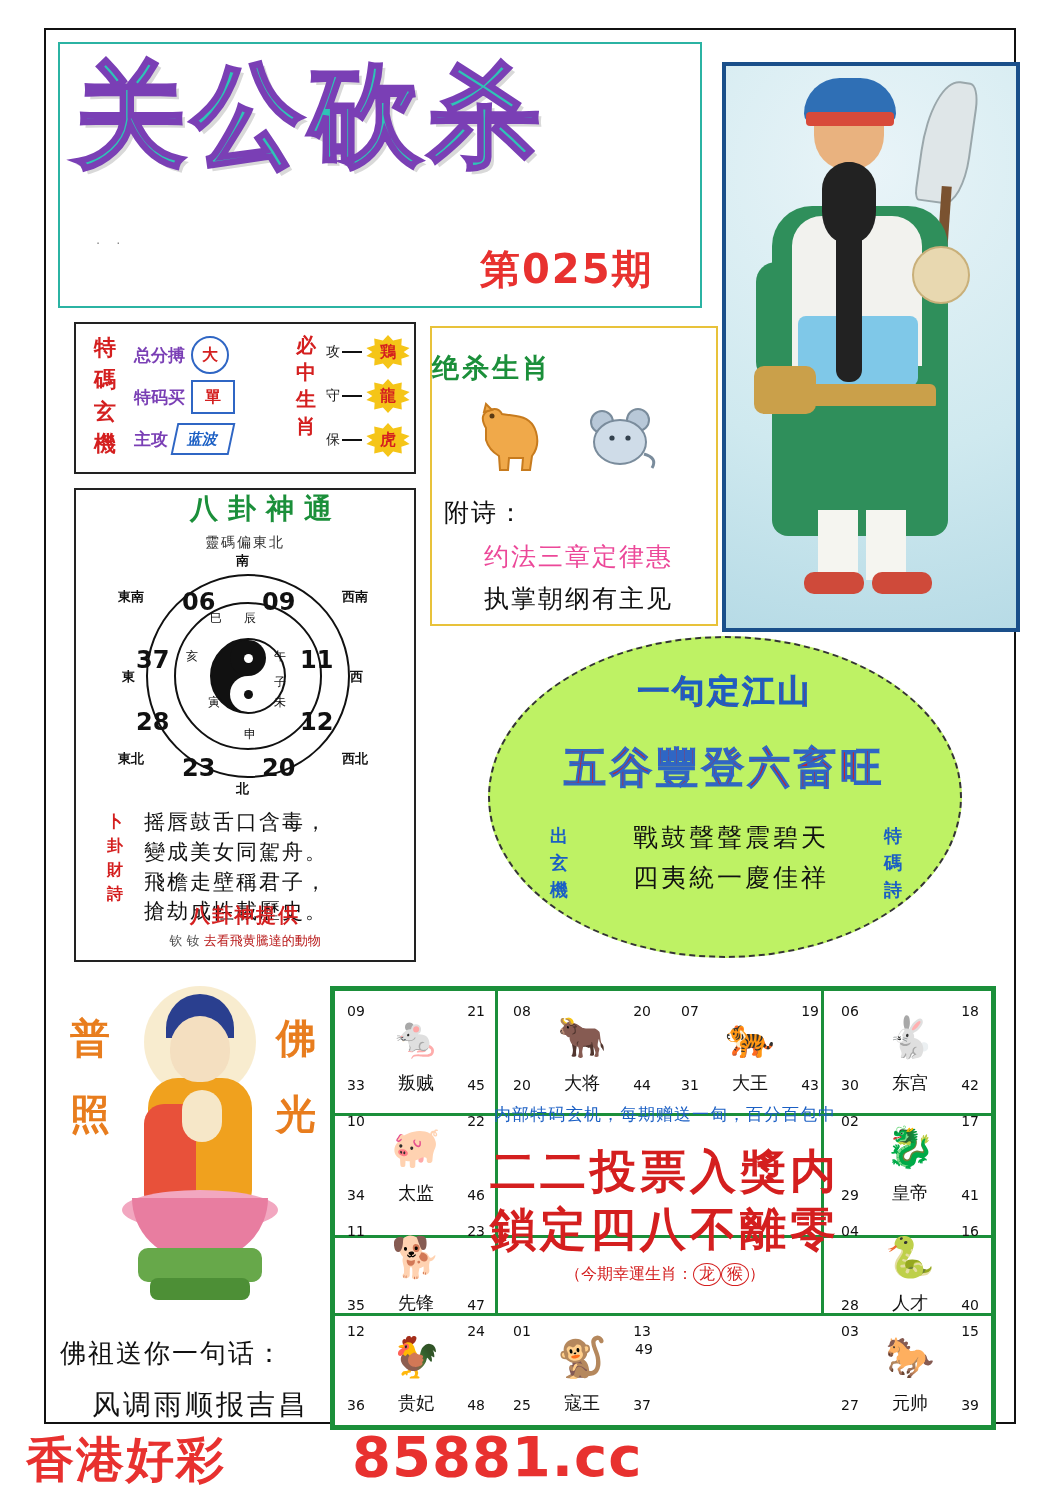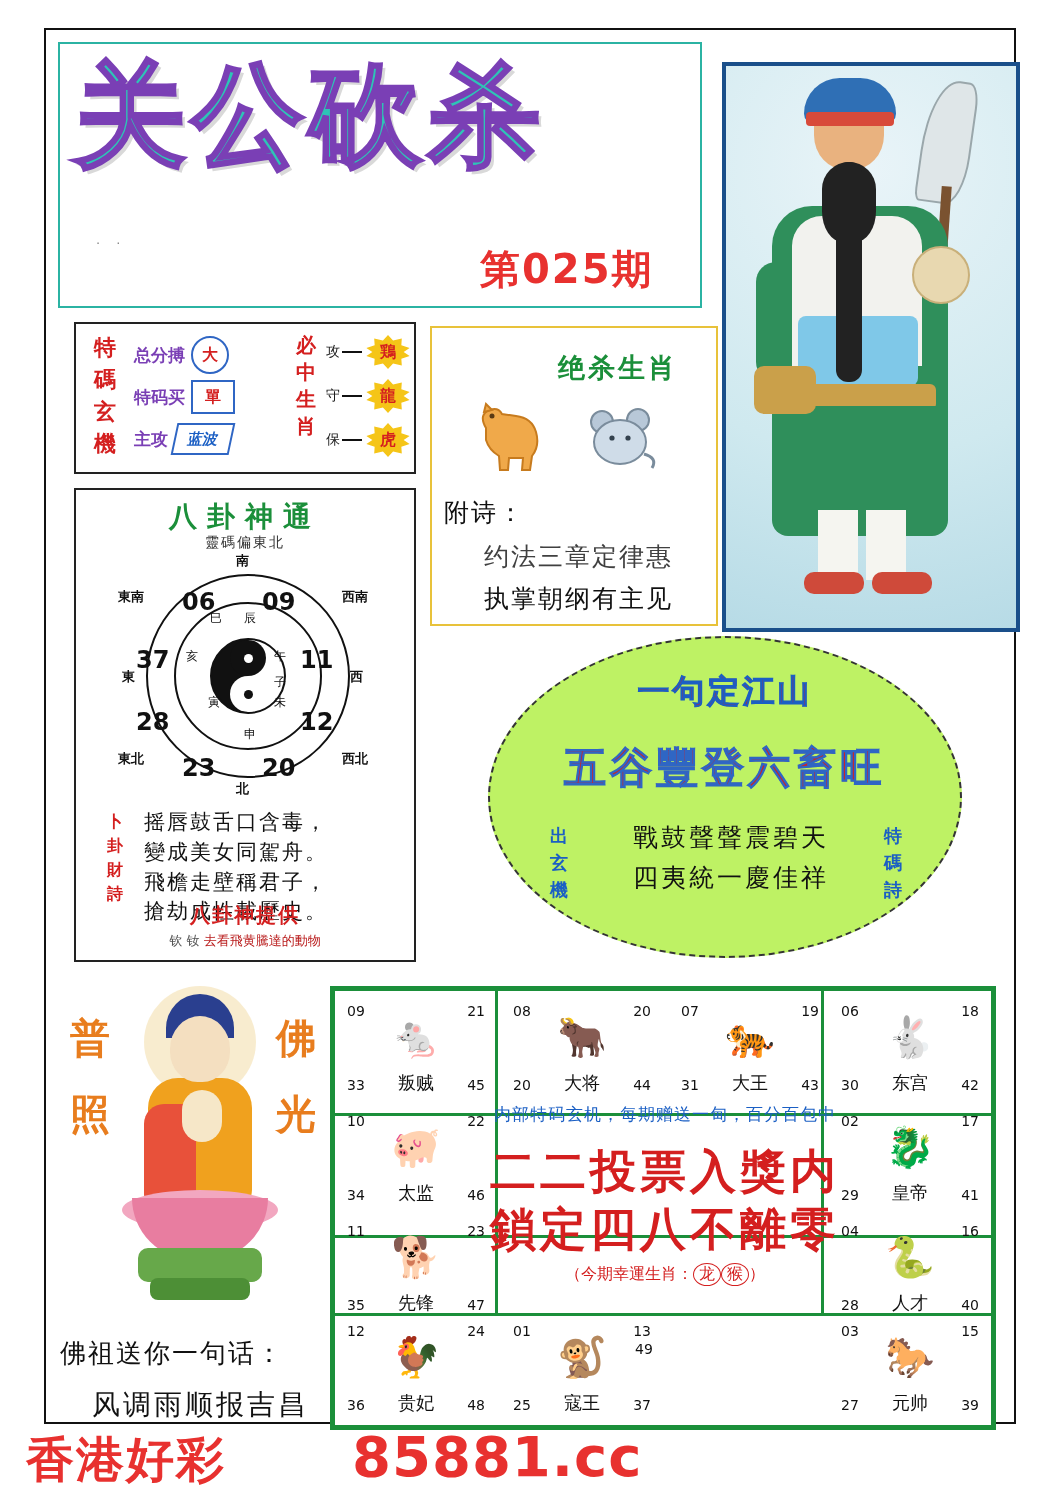--- a/index.html
+++ b/index.html
@@ -69,21 +69,21 @@
   .zrows{position:absolute;left:250px;top:6px;width:86px;}
   .zrow{display:flex;align-items:center;height:44px;}
   .zrow .pre{font-size:14px;color:#1b1b1b;margin-right:2px;}
   .zrow .dash{width:20px;height:2px;background:#111;margin-right:3px;}
   .starb{position:relative;width:46px;height:34px;display:flex;align-items:center;justify-content:center;
     background:#f5c518;color:#d41f1f;font-size:16px;font-weight:bold;
     clip-path:polygon(50% 0%,61% 16%,80% 10%,79% 30%,97% 38%,84% 50%,97% 62%,79% 70%,80% 90%,61% 84%,50% 100%,39% 84%,20% 90%,21% 70%,3% 62%,16% 50%,3% 38%,21% 30%,20% 10%,39% 16%);}
 
   
   .bagua{position:absolute;left:74px;top:488px;width:338px;height:470px;border:2px solid #222;background:#fff;}
-  .bagua-title{position:absolute;left:0;top:8px;width:100%;text-align:center;font-size:28px;font-weight:bold;color:#1b8f3a;letter-spacing:10px;}
+  .bagua-title{position:absolute;left:0;top:0;width:100%;text-align:center;font-size:28px;font-weight:bold;color:#1b8f3a;letter-spacing:10px;padding-left:21px;}
   .bagua-sub{position:absolute;left:0;top:44px;width:100%;text-align:center;font-size:14px;color:#333;letter-spacing:2px;}
   .compass{position:absolute;left:48px;top:62px;width:244px;height:244px;}
   .cring{position:absolute;left:22px;top:22px;width:200px;height:200px;border-radius:50%;border:2px solid #111;}
   .cring2{position:absolute;left:50px;top:50px;width:144px;height:144px;border-radius:50%;border:2px solid #111;}
   .taiji{position:absolute;left:86px;top:86px;width:72px;height:72px;border-radius:50%;background:linear-gradient(90deg,#111 50%,#fff 50%);border:2px solid #111;overflow:hidden;}
   .taiji:before{content:"";position:absolute;left:18px;top:0;width:36px;height:36px;border-radius:50%;background:#111;}
   .taiji:after{content:"";position:absolute;left:18px;top:36px;width:36px;height:36px;border-radius:50%;background:#fff;}
   .tdot1{position:absolute;left:32px;top:14px;width:9px;height:9px;border-radius:50%;background:#fff;z-index:3;}
   .tdot2{position:absolute;left:32px;top:50px;width:9px;height:9px;border-radius:50%;background:#111;z-index:3;}
   .num{position:absolute;font-size:24px;font-weight:bold;color:#111;}
@@ -92,25 +92,25 @@
   .poem{position:absolute;left:16px;top:318px;width:306px;}
   .poem-left{position:absolute;left:0;top:2px;width:46px;color:#d41f1f;font-size:16px;font-weight:bold;line-height:1.5;text-align:center;}
   .poem-left span{display:block;}
   .poem-lines{position:absolute;left:52px;top:0;font-size:21px;color:#111;line-height:1.42;letter-spacing:2px;}
   .bagua-foot{position:absolute;left:0;top:412px;width:100%;text-align:center;font-size:20px;font-weight:bold;color:#d41f1f;letter-spacing:2px;}
   .bagua-foot2{position:absolute;left:0;top:442px;width:100%;text-align:center;font-size:13px;color:#555;}
   .bagua-foot2 .b{color:#b91c1c;}
 
   
   .jusha{position:absolute;left:430px;top:326px;width:284px;height:296px;border:2px solid #e8c23a;background:#fff;}
-  .jusha-t{position:absolute;left:0;top:22px;width:100%;text-align:center;font-size:27px;font-weight:bold;color:#1b8f3a;letter-spacing:3px;padding-left:44px;}
+  .jusha-t{position:absolute;left:0;top:22px;width:100%;text-align:left;font-size:27px;font-weight:bold;color:#1b8f3a;letter-spacing:3px;}
   .horse{position:absolute;left:36px;top:70px;width:84px;height:74px;}
   .mouse{position:absolute;left:150px;top:74px;width:80px;height:70px;}
   .fushi{position:absolute;left:12px;top:168px;font-size:25px;color:#111;letter-spacing:2px;}
-  .fushi-l1{position:absolute;left:52px;top:212px;font-size:25px;color:#404040;letter-spacing:2px;font-family:Liberation Mono, monospace;}
+  .fushi-l1{position:absolute;left:52px;top:212px;font-size:25px;color:#ec4899;letter-spacing:2px;font-family:Liberation Mono, monospace;}
   .fushi-l2{position:absolute;left:52px;top:254px;font-size:25px;color:#111;letter-spacing:2px;}
 
   
   .ell{position:absolute;left:488px;top:636px;width:470px;height:318px;border:2px dashed #333;border-radius:50%;background:#bef264;}
   .ell-t{position:absolute;left:0;top:32px;width:100%;text-align:center;font-size:32px;font-weight:bold;color:#d41f1f;letter-spacing:3px;-webkit-text-stroke:1px #1b5fc4;}
   .ell-m{position:absolute;left:0;top:102px;width:100%;text-align:center;font-size:42px;font-weight:bold;color:#d41f1f;letter-spacing:4px;-webkit-text-stroke:1px #2f66c4;}
   .ell-l{position:absolute;left:52px;top:184px;width:34px;text-align:center;font-size:18px;color:#1b5fc4;font-weight:bold;line-height:1.5;}
   .ell-l span{display:block;}
   .ell-r{position:absolute;left:386px;top:184px;width:34px;text-align:center;font-size:18px;color:#1b5fc4;font-weight:bold;line-height:1.5;}
   .ell-r span{display:block;}

